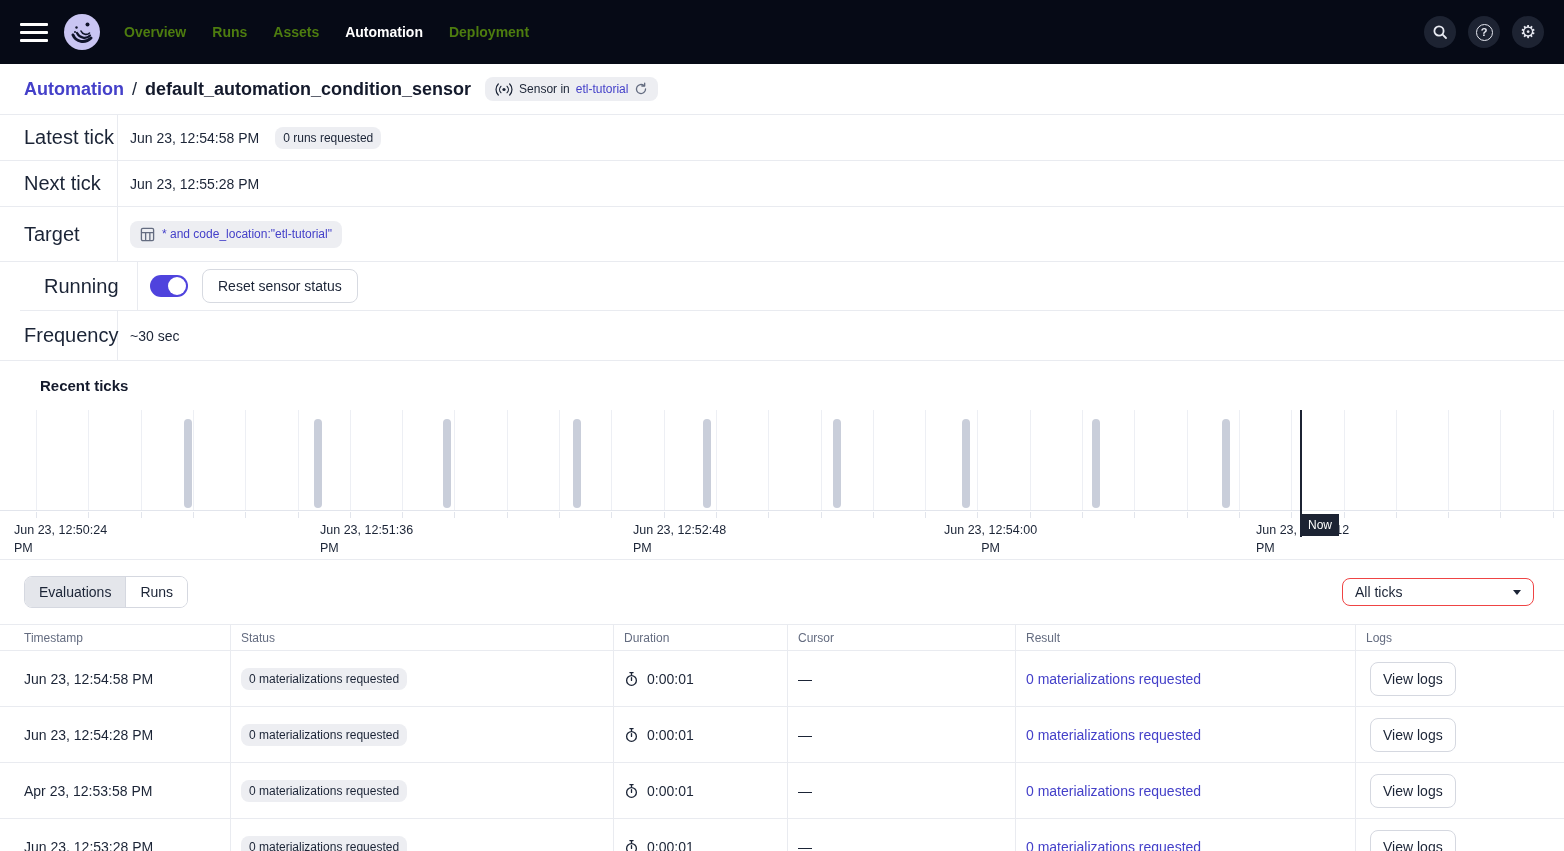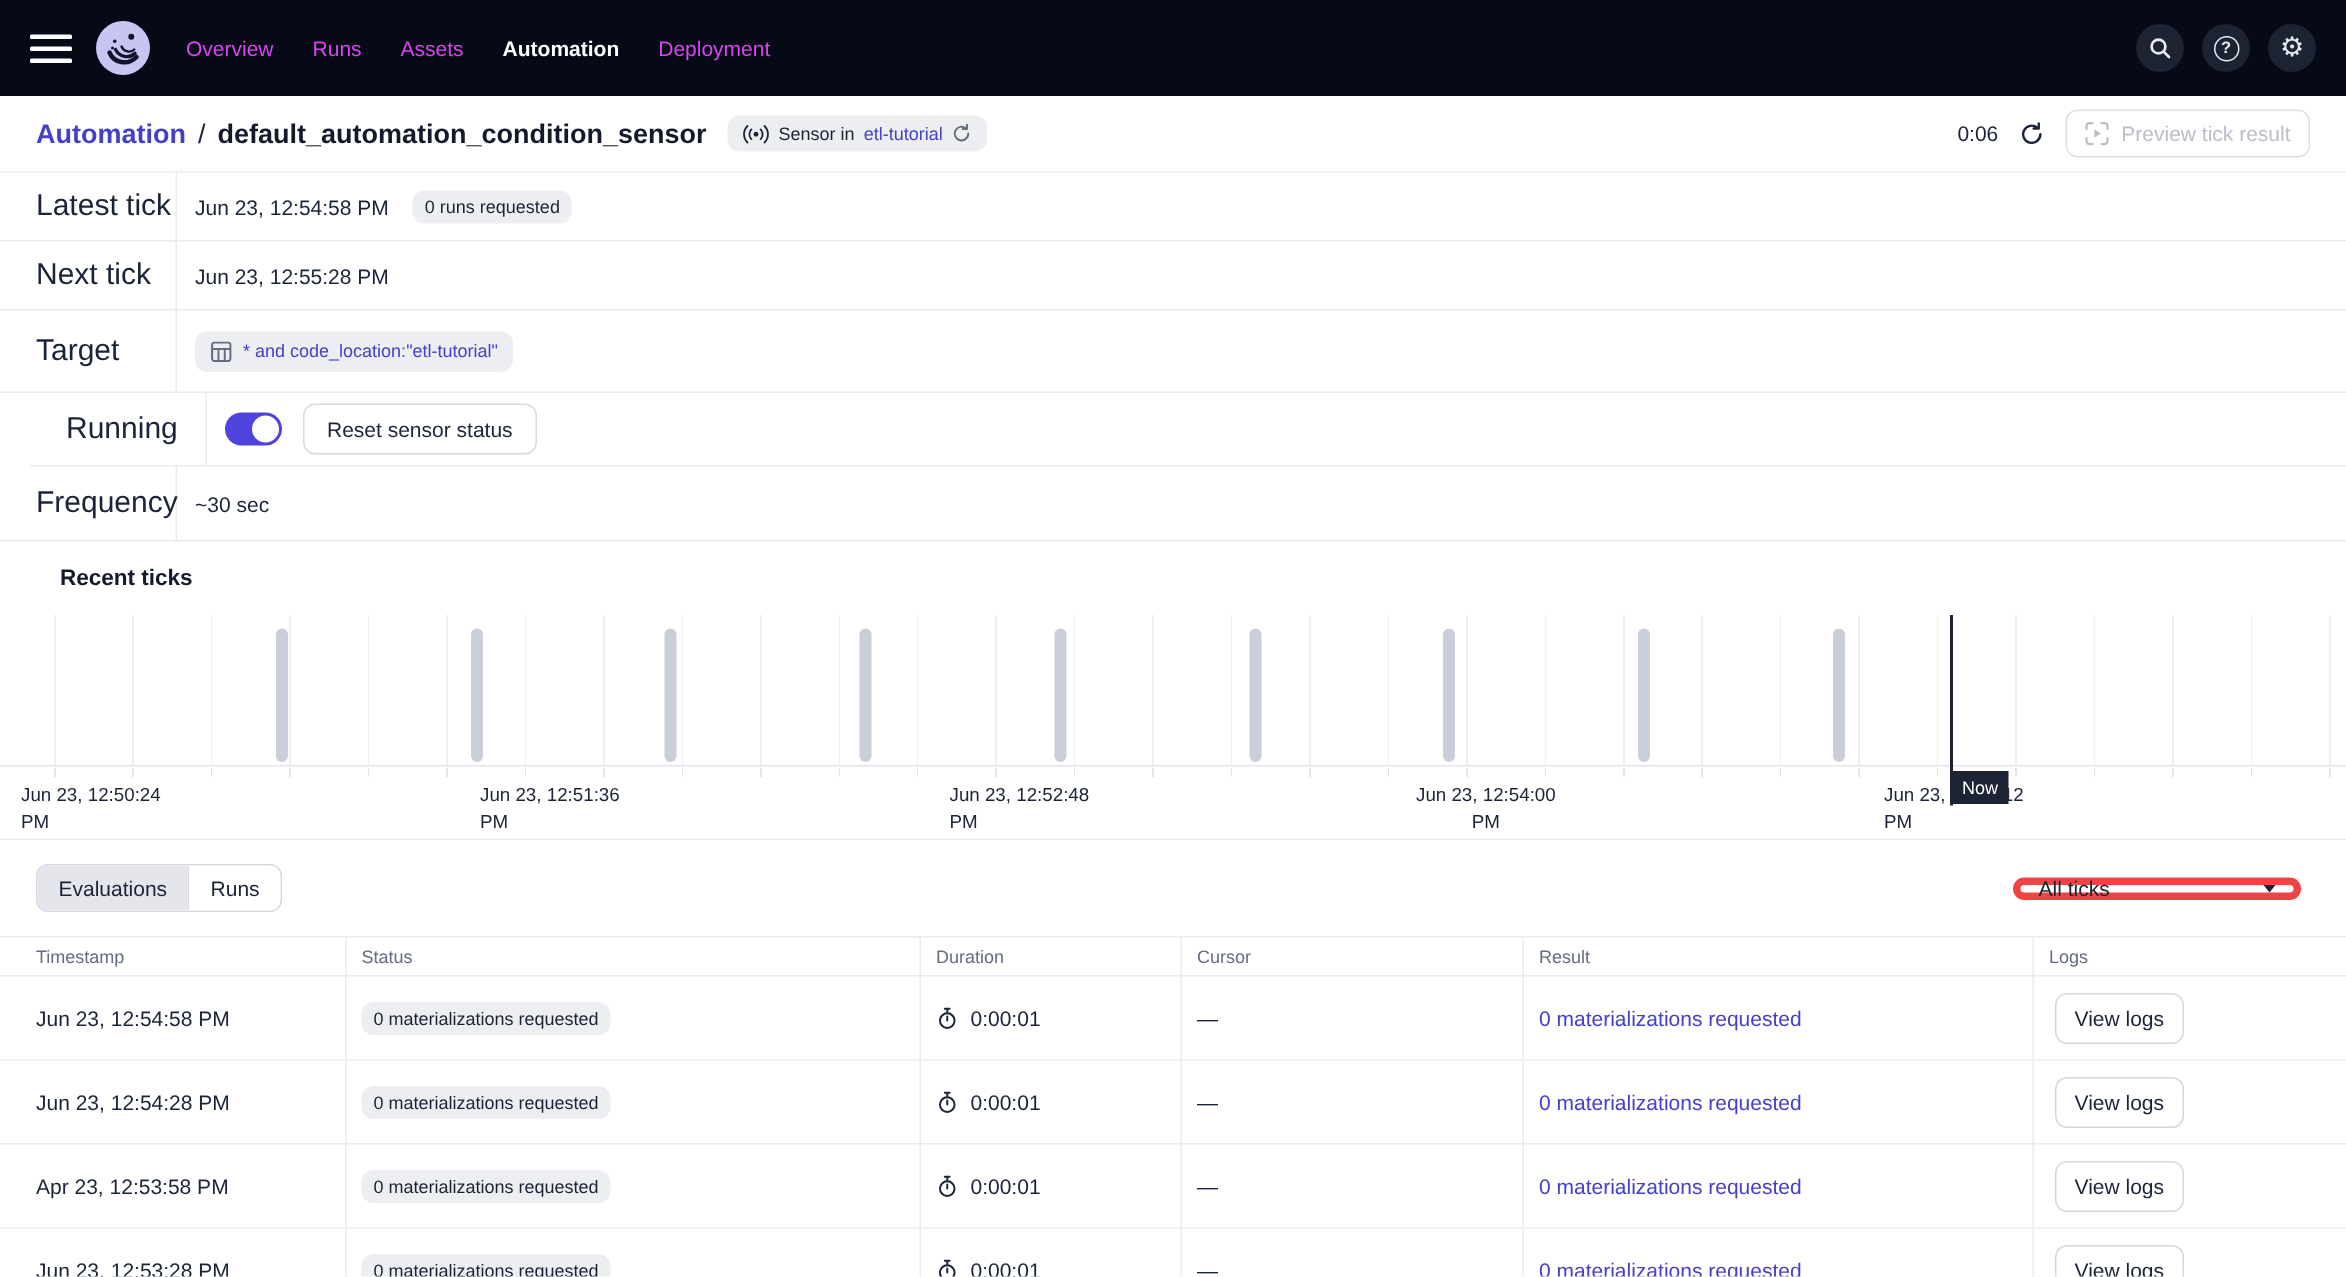--- a/index.html
+++ b/index.html
@@ -7,21 +7,21 @@
   body {
     width:1564px; height:851px; overflow:hidden; background:#fff;
     font-family:"Liberation Sans", sans-serif; color:#1B2436;
   }
   
   .navbar { height:64px; background:#060A16; display:flex; align-items:center; padding:0 20px; }
   .hamburger { width:28px; display:flex; flex-direction:column; gap:5px; cursor:pointer; margin-right:16px; }
   .hamburger span { height:3px; background:#fff; border-radius:1px; }
   .logo { width:36px; height:36px; margin-right:24px; }
   .nav-links { display:flex; gap:26px; font-size:14px; }
-  .nav-item { color:#d946ef; font-weight:400; cursor:pointer; }
+  .nav-item { color:#4d7c0f; font-weight:700; cursor:pointer; }
   .nav-item.active { color:#ffffff; font-weight:700; }
   .nav-right { margin-left:auto; display:flex; gap:12px; align-items:center; }
   .nav-circle { width:32px; height:32px; border-radius:50%; background:#1D2332; color:#E8EAF2;
     display:flex; align-items:center; justify-content:center; cursor:pointer; font-size:15px; }
   .help-glyph { width:17px; height:17px; border:1.6px solid #E8EAF2; border-radius:50%;
     display:flex; align-items:center; justify-content:center; font-size:11px; font-weight:700; }
   .gear-glyph { font-size:18px; line-height:1; font-family:"DejaVu Sans", sans-serif; }
   
   .page-header { height:51px; border-bottom:1px solid #E9EBF0; display:flex; align-items:center; padding:0 24px; }
   .crumb-root { color:#4440C9; font-size:18px; font-weight:600; text-decoration:none; cursor:pointer; }
@@ -65,21 +65,21 @@
   .now-badge { position:absolute; top:104px; background:#1C2333; color:#fff; font-size:12px;
     padding:4px 7px; z-index:4; }
   .axis-label { position:absolute; top:111px; font-size:12.5px; line-height:18px; color:#1B2436; z-index:2; }
   
   .tabs-row { height:64px; display:flex; align-items:center; padding:0 30px 0 24px; }
   .segmented { display:flex; border:1px solid #D5D8E0; border-radius:8px; overflow:hidden; height:32px; }
   .seg-btn { padding:0 14px; display:flex; align-items:center; font-size:14px; background:#fff;
     color:#1B2436; cursor:pointer; }
   .seg-btn.active { background:#E4E6EB; }
   .seg-btn + .seg-btn { border-left:1px solid #D5D8E0; }
-  .filter-select { margin-left:auto; width:192px; height:15px; border:5px solid #ef4444; border-radius:8px;
+  .filter-select { margin-left:auto; width:192px; height:28px; border:1px solid #ef4444; border-radius:8px;
     display:flex; align-items:center; justify-content:space-between; padding:0 12px; font-size:14px; cursor:pointer; }
   .caret { width:0; height:0; border-left:4px solid transparent; border-right:4px solid transparent;
     border-top:5px solid #1B2436; }
   
   .grid-cols { display:grid; grid-template-columns:230px 383px 174px 228px 340px auto; }
   .table-header { height:27px; border-top:1px solid #E9EBF0; border-bottom:1px solid #E9EBF0;
     font-size:12px; color:#646C80; }
   .th { padding-left:10px; border-left:1px solid #E9EBF0; display:flex; align-items:center; }
   .th:first-child { padding-left:24px; border-left:none; }
   .tr { height:56px; border-bottom:1px solid #E9EBF0; font-size:14px; }
@@ -142,34 +142,20 @@
       <circle cx="9" cy="6.5" r="1.6" fill="#1B2436"></circle>
       <path d="M5.9 3.3a4.6 4.6 0 0 0 0 6.4M12.1 3.3a4.6 4.6 0 0 1 0 6.4M3.3 1a7.8 7.8 0 0 0 0 11M14.7 1a7.8 7.8 0 0 1 0 11" stroke="#1B2436" stroke-width="1.2" fill="none" stroke-linecap="round"></path>
     </svg>
     <span>Sensor in</span>
     <span class="badge-link">etl-tutorial</span>
     <svg class="icon-svg" width="14" height="14" viewBox="0 0 16 16">
       <path d="M13.2 8A5.2 5.2 0 1 1 11.4 4.1" fill="none" stroke="#646C80" stroke-width="1.5" stroke-linecap="round"></path>
       <path d="M12.2 1.4v3.2H9" fill="none" stroke="#646C80" stroke-width="1.5" stroke-linecap="round" stroke-linejoin="round"></path>
     </svg>
   </span>
-  <span class="header-right">
-    <span class="timer">0:06</span>
-    <svg class="icon-svg" width="17" height="17" viewBox="0 0 16 16">
-      <path d="M13.4 8A5.4 5.4 0 1 1 11.5 3.9" fill="none" stroke="#1B2436" stroke-width="1.5" stroke-linecap="round"></path>
-      <path d="M12.4 1.2v3.2H9.2" fill="none" stroke="#1B2436" stroke-width="1.5" stroke-linecap="round" stroke-linejoin="round"></path>
-    </svg>
-    <button class="preview-btn">
-      <svg class="icon-svg" width="16" height="16" viewBox="0 0 16 16">
-        <path d="M1 5V3a2 2 0 0 1 2-2h2M11 1h2a2 2 0 0 1 2 2v2M15 11v2a2 2 0 0 1-2 2h-2M5 15H3a2 2 0 0 1-2-2v-2" fill="none" stroke="#B9BEC9" stroke-width="1.5" stroke-linecap="round"></path>
-        <path d="M6.2 5.2 10.6 8 6.2 10.8z" fill="#B9BEC9"></path>
-      </svg>
-      <span>Preview tick result</span>
-    </button>
-  </span>
 </div>
 
 <div>
   <div class="detail-row h46">
     <div class="detail-label">Latest tick</div>
     <div class="detail-value">
       <span>Jun 23, 12:54:58 PM</span>
       <span class="pill">0 runs requested</span>
     </div>
   </div>

